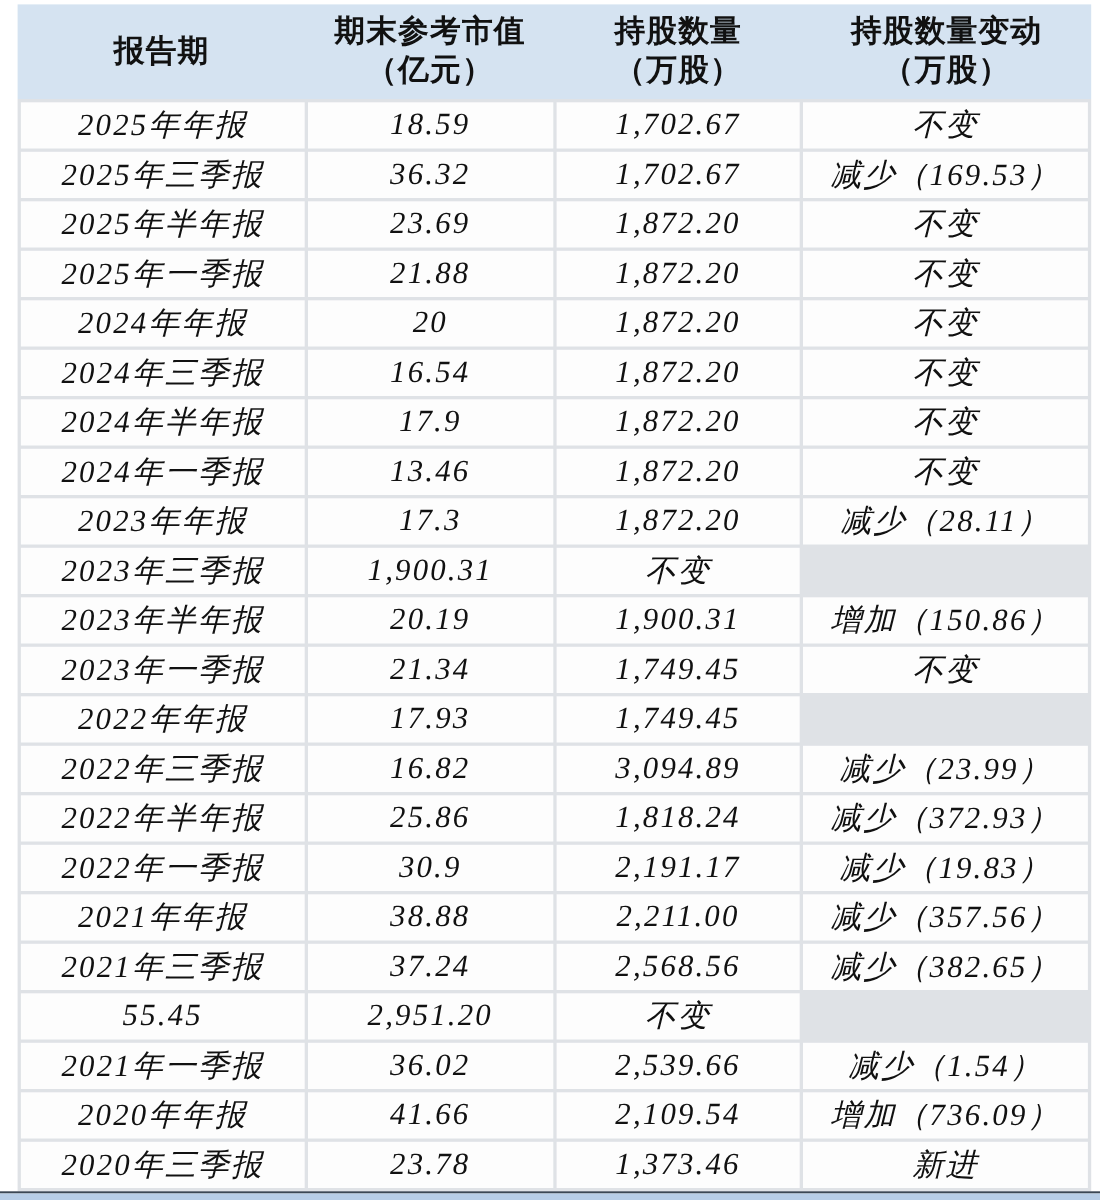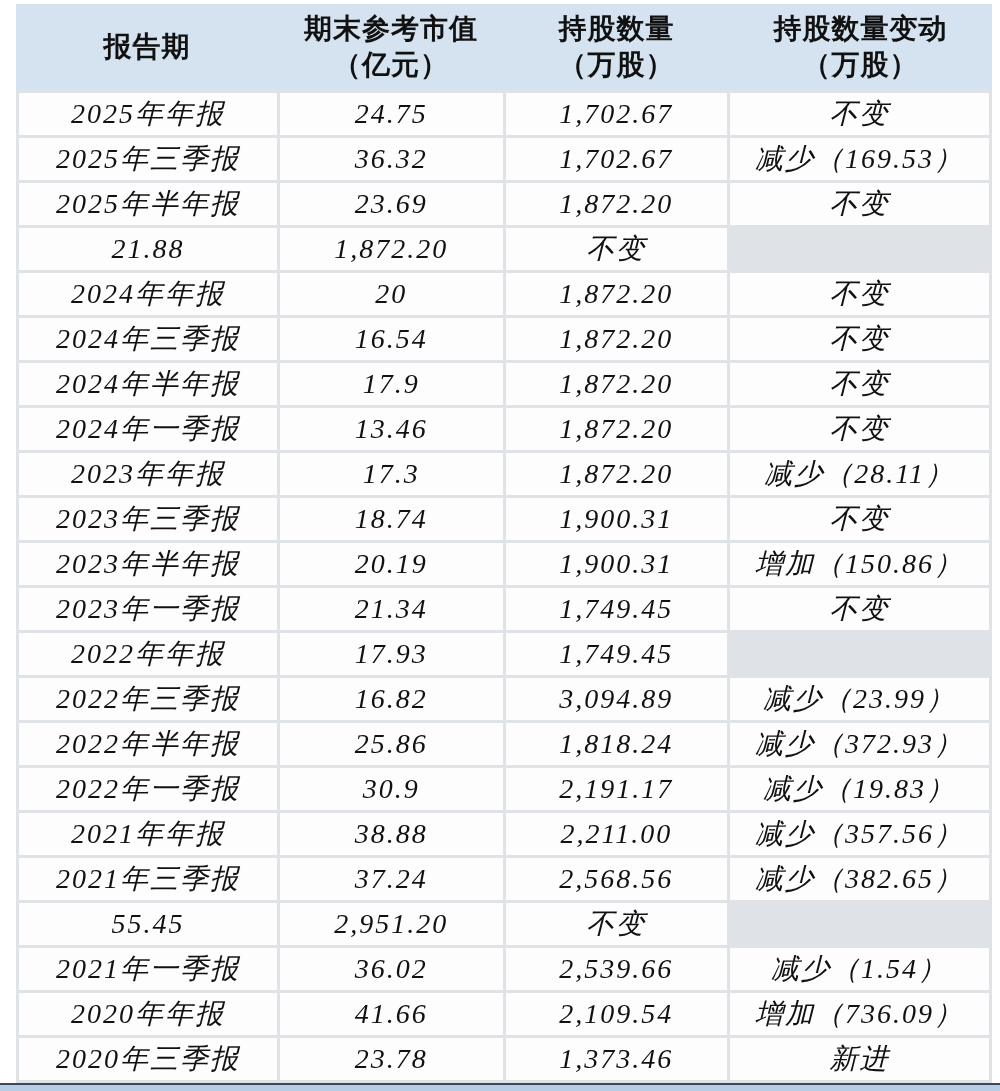--- a/index.html
+++ b/index.html
@@ -99,40 +99,41 @@
       </div>
       <div class="hcell">
         <span class="hline">持股数量变动</span>
         <span class="hline">（万股）</span>
       </div>
     </div>
 
     <div class="tbody">
   <div class="row">
     <div class="cell">2025年年报</div>
-    <div class="cell">24.75</div>
+    <div class="cell">18.59</div>
     <div class="cell">1,702.67</div>
     <div class="cell">不变</div>
   </div>
 
   <div class="row">
     <div class="cell">2025年三季报</div>
     <div class="cell">36.32</div>
     <div class="cell">1,702.67</div>
     <div class="cell">减少（169.53）</div>
   </div>
 
   <div class="row">
     <div class="cell">2025年半年报</div>
     <div class="cell">23.69</div>
     <div class="cell">1,872.20</div>
     <div class="cell">不变</div>
   </div>
 
   <div class="row">
+    <div class="cell">2025年一季报</div>
     <div class="cell">21.88</div>
     <div class="cell">1,872.20</div>
     <div class="cell">不变</div>
   </div>
 
   <div class="row">
     <div class="cell">2024年年报</div>
     <div class="cell">20</div>
     <div class="cell">1,872.20</div>
     <div class="cell">不变</div>
@@ -161,21 +162,20 @@
 
   <div class="row">
     <div class="cell">2023年年报</div>
     <div class="cell">17.3</div>
     <div class="cell">1,872.20</div>
     <div class="cell">减少（28.11）</div>
   </div>
 
   <div class="row">
     <div class="cell">2023年三季报</div>
-    <div class="cell">18.74</div>
     <div class="cell">1,900.31</div>
     <div class="cell">不变</div>
   </div>
 
   <div class="row">
     <div class="cell">2023年半年报</div>
     <div class="cell">20.19</div>
     <div class="cell">1,900.31</div>
     <div class="cell">增加（150.86）</div>
   </div>

